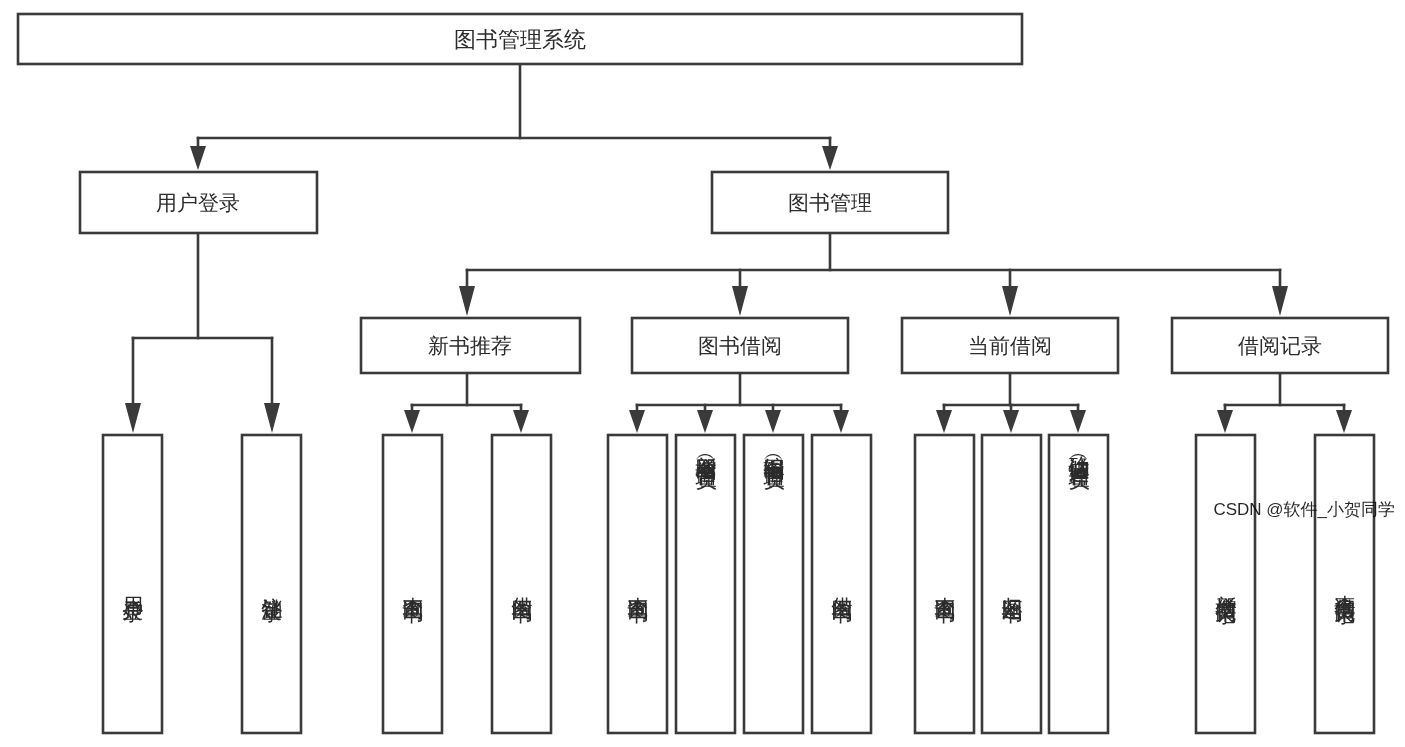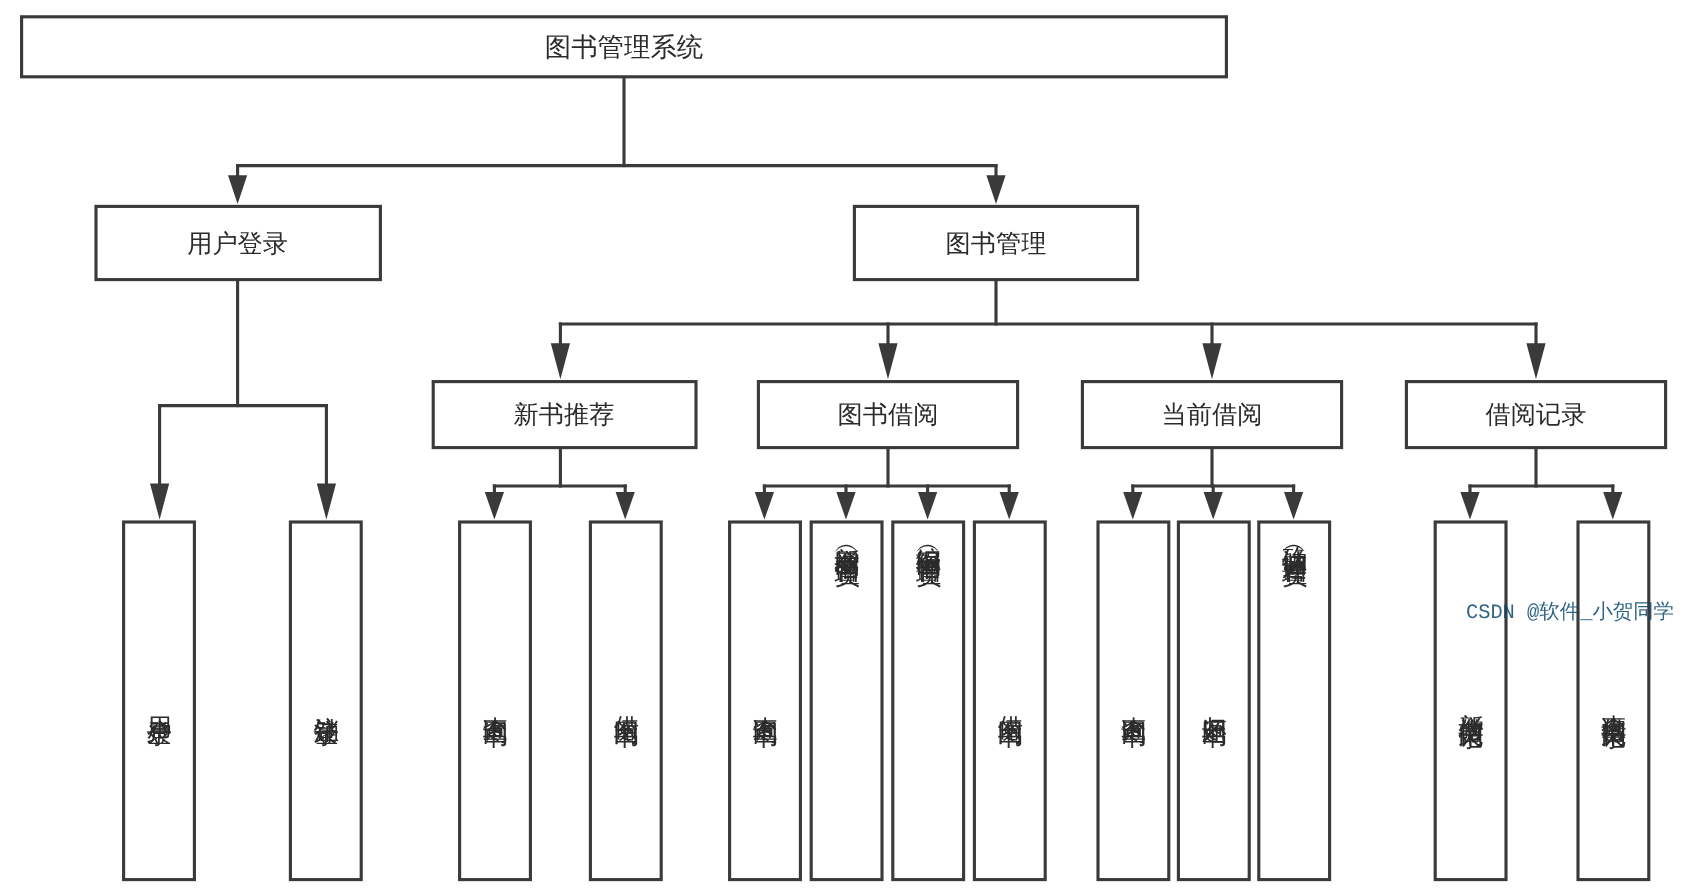--- a/index.html
+++ b/index.html
@@ -73,23 +73,23 @@
     line-height: 1.18;
     letter-spacing: 2px;
     color: #2b2b2b;
     white-space: nowrap;
     text-align: center;
   }
   #watermark {
     position: absolute;
     right: 10px;
     bottom: 4px;
-    font-family: Liberation Mono, monospace;
+    font-family: Liberation Sans, sans-serif;
     font-size: 17px;
-    color: #0c4a6e;
+    color: #000000;
     opacity: 0.85;
     white-space: nowrap;
     pointer-events: none;
   }
 </style>
 </head>
 <body>
 
 <div id="diagram-root">
 

